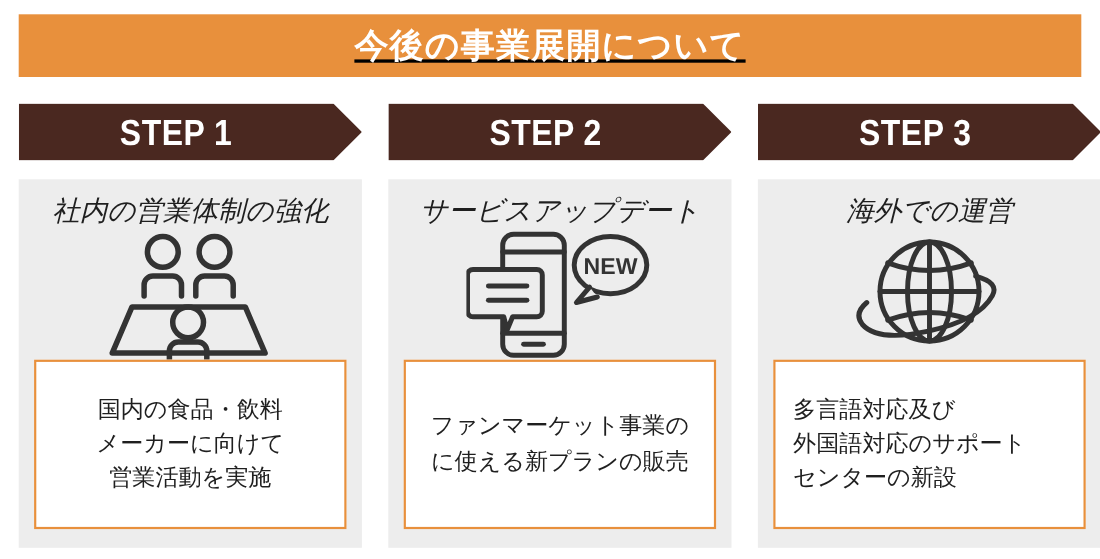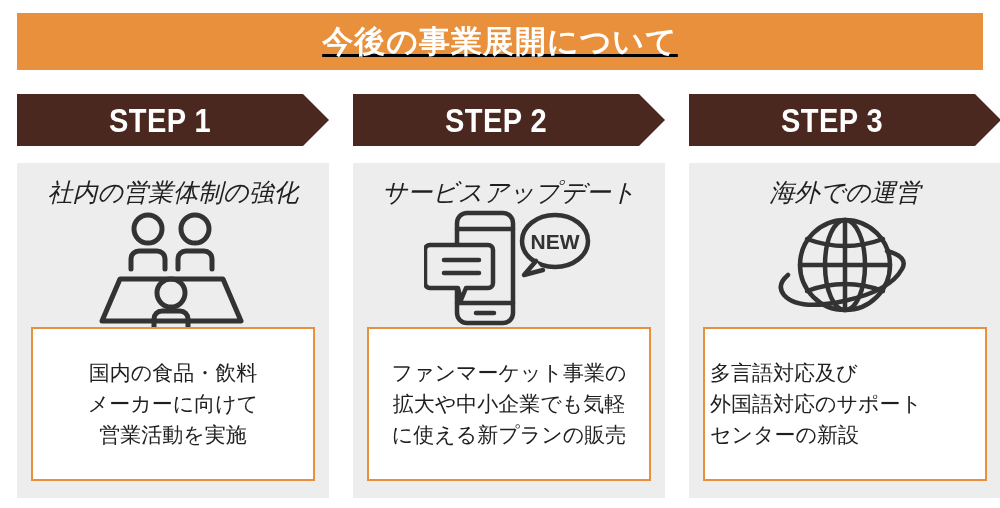--- a/index.html
+++ b/index.html
@@ -136,21 +136,21 @@
     margin-bottom: 7px;
   }
   .desc-line {
     color: #1F1F1F;
     font-size: 21px;
     line-height: 1.48;
     white-space: nowrap;
   }
   .desc-box.align-left {
     align-items: flex-start;
-    padding-left: 5px;
+    padding-left: 16px;
   }
 </style>
 </head>
 <body>
 
 <div class="slide">
 
   <div class="title-banner">
     <div class="title-text">今後の事業展開について</div>
   </div>
@@ -208,21 +208,20 @@
               <line x1="20" y1="66" x2="55" y2="66"></line>
 
               <ellipse cx="131" cy="34" rx="33" ry="26" fill="#EDEDED"></ellipse>
               <path d="M112 54 l-12 14 l19 -5" fill="#EDEDED"></path>
             </g>
             <text x="131" y="42" text-anchor="middle" font-family="'Liberation Sans', sans-serif" font-size="21" font-weight="bold" fill="#333333">NEW</text>
           </svg>
         </div>
         <div class="desc-box">
           <div class="desc-line">ファンマーケット事業の</div>
-          <div class="desc-line">拡大や中小企業でも気軽</div>
           <div class="desc-line">に使える新プランの販売</div>
         </div>
       </div>
     </div>
 
     <div class="column">
       <div class="step-arrow">
         <span class="step-label">STEP 3</span>
       </div>
       <div class="card">

